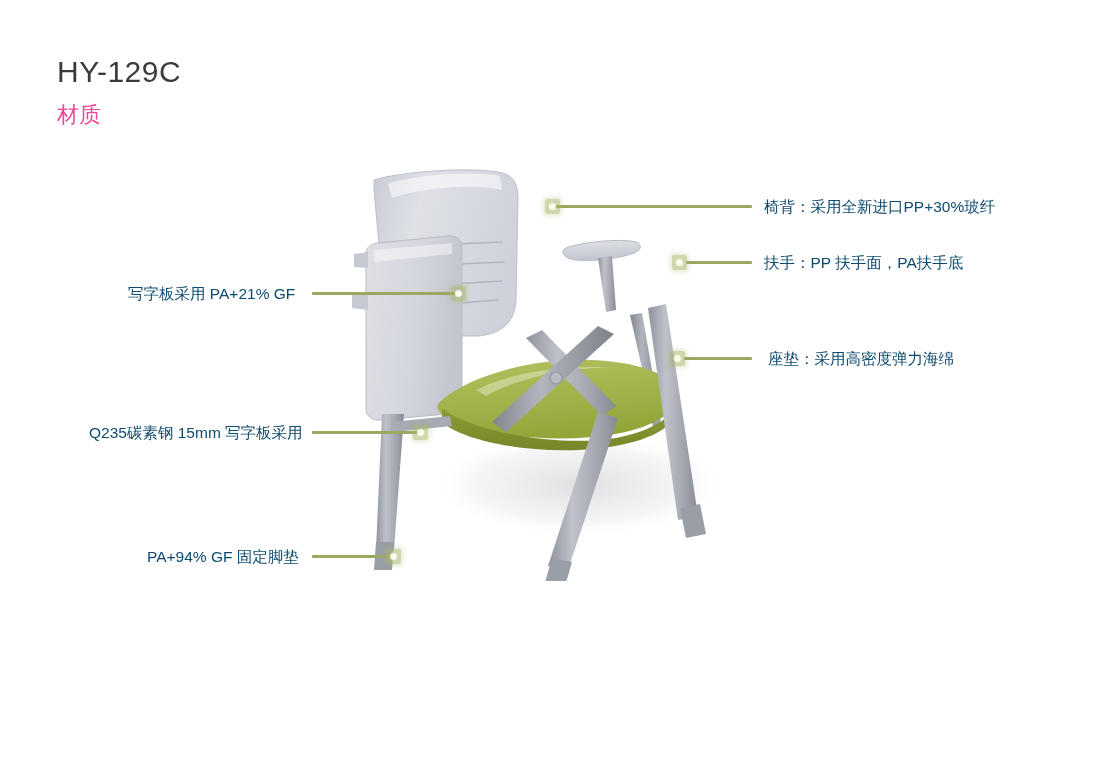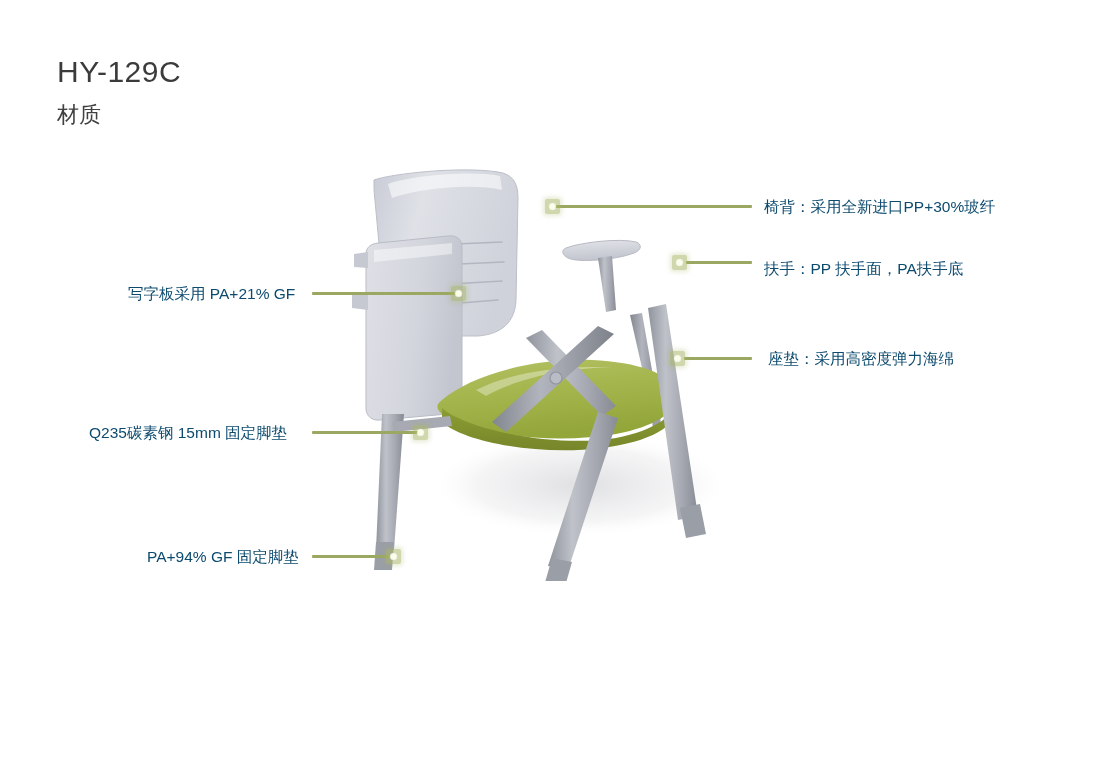--- a/index.html
+++ b/index.html
@@ -30,21 +30,21 @@
     font-size: 30px;
     font-weight: 400;
     color: #3b3b3b;
     letter-spacing: 0.5px;
     line-height: 40px;
     white-space: nowrap;
   }
   .section-label {
     font-size: 22px;
     font-weight: 400;
-    color: #404040;
+    color: #ec4899;
     line-height: 34px;
     margin-top: 6px;
     white-space: nowrap;
   }
 
   
   .callout {
     position: absolute;
     font-size: 15.5px;
     color: #0c4a6e;
@@ -223,31 +223,31 @@
       <path d="M62 272 L120 266 L122 276 L64 282 Z" fill="#a7aab3"></path>
     </svg>
   </div>
 
   <div class="leader" style="left:552px; top:205px; width:200px;"></div>
   <div class="marker" style="left:545px; top:199px;"></div>
   <div class="callout right" style="left:764px; top:196px;">椅背：采用全新进口PP+30%玻纤</div>
 
   <div class="leader" style="left:686px; top:261px; width:66px;"></div>
   <div class="marker" style="left:672px; top:255px;"></div>
-  <div class="callout right" style="left:764px; top:258px;">扶手：PP 扶手面，PA扶手底</div>
+  <div class="callout right" style="left:764px; top:252px;">扶手：PP 扶手面，PA扶手底</div>
 
   <div class="leader" style="left:684px; top:357px; width:68px;"></div>
   <div class="marker" style="left:670px; top:351px;"></div>
   <div class="callout right" style="left:768px; top:348px;">座垫：采用高密度弹力海绵</div>
 
   <div class="leader" style="left:312px; top:292px; width:144px;"></div>
   <div class="marker" style="left:451px; top:286px;"></div>
   <div class="callout left" style="left:128px; top:283px;">写字板采用 PA+21% GF</div>
 
   <div class="leader" style="left:312px; top:431px; width:108px;"></div>
   <div class="marker" style="left:413px; top:425px;"></div>
-  <div class="callout left" style="left:89px; top:422px;">Q235碳素钢 15mm 固定脚垫</div>
+  <div class="callout left" style="left:89px; top:422px;">Q235碳素钢 15mm 写字板采用</div>
 
   <div class="leader" style="left:312px; top:555px; width:82px;"></div>
   <div class="marker" style="left:386px; top:549px;"></div>
   <div class="callout left" style="left:147px; top:546px;">PA+94% GF 固定脚垫</div>
 
 </div>
 
 </body></html>

